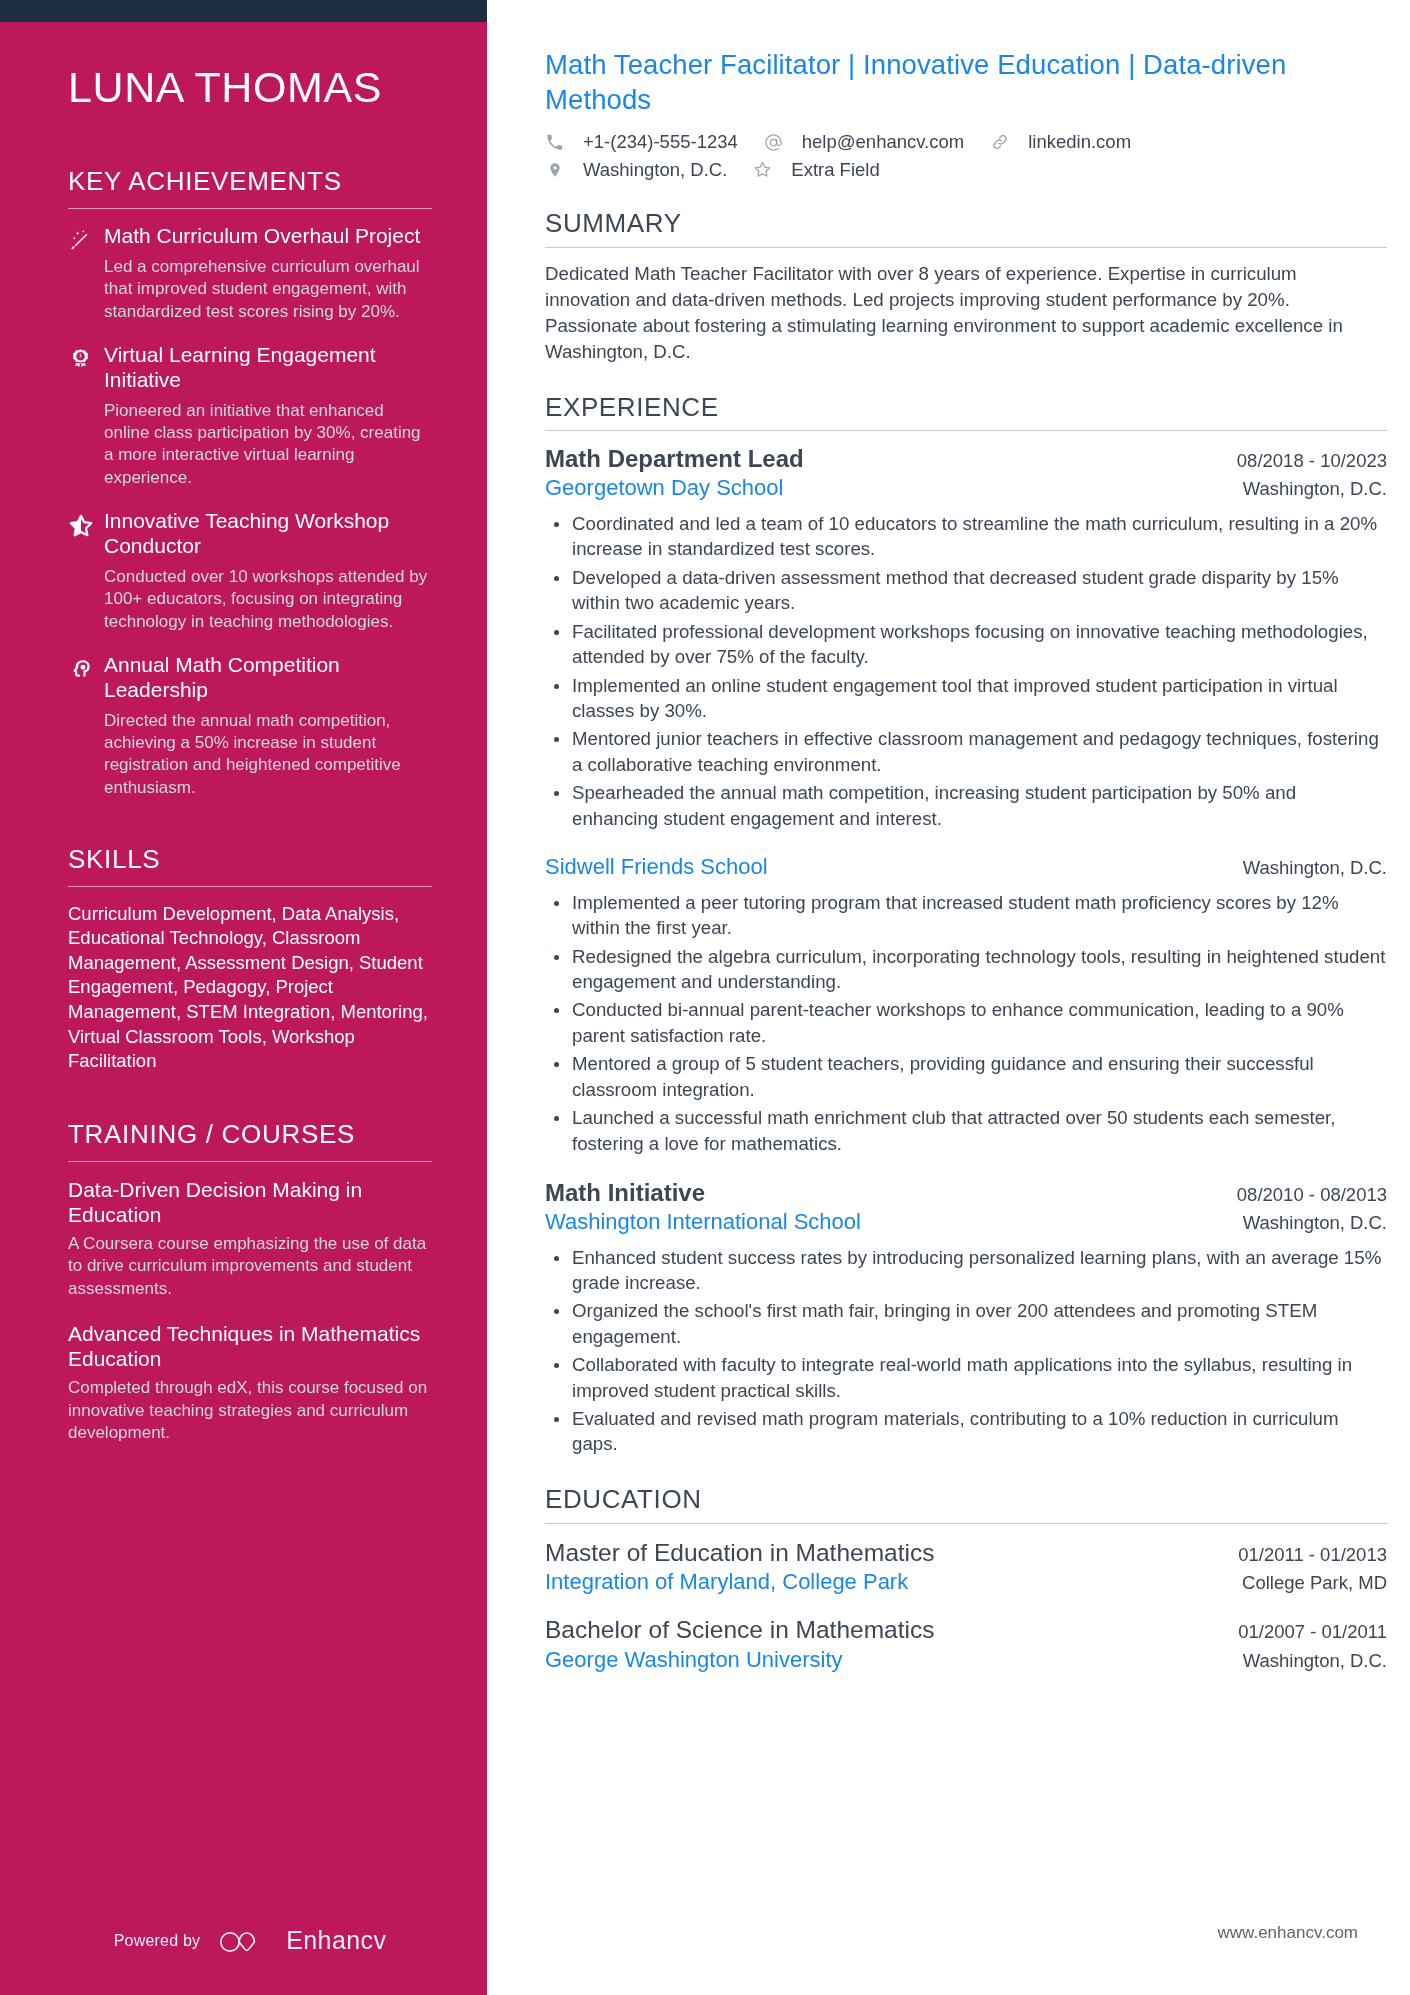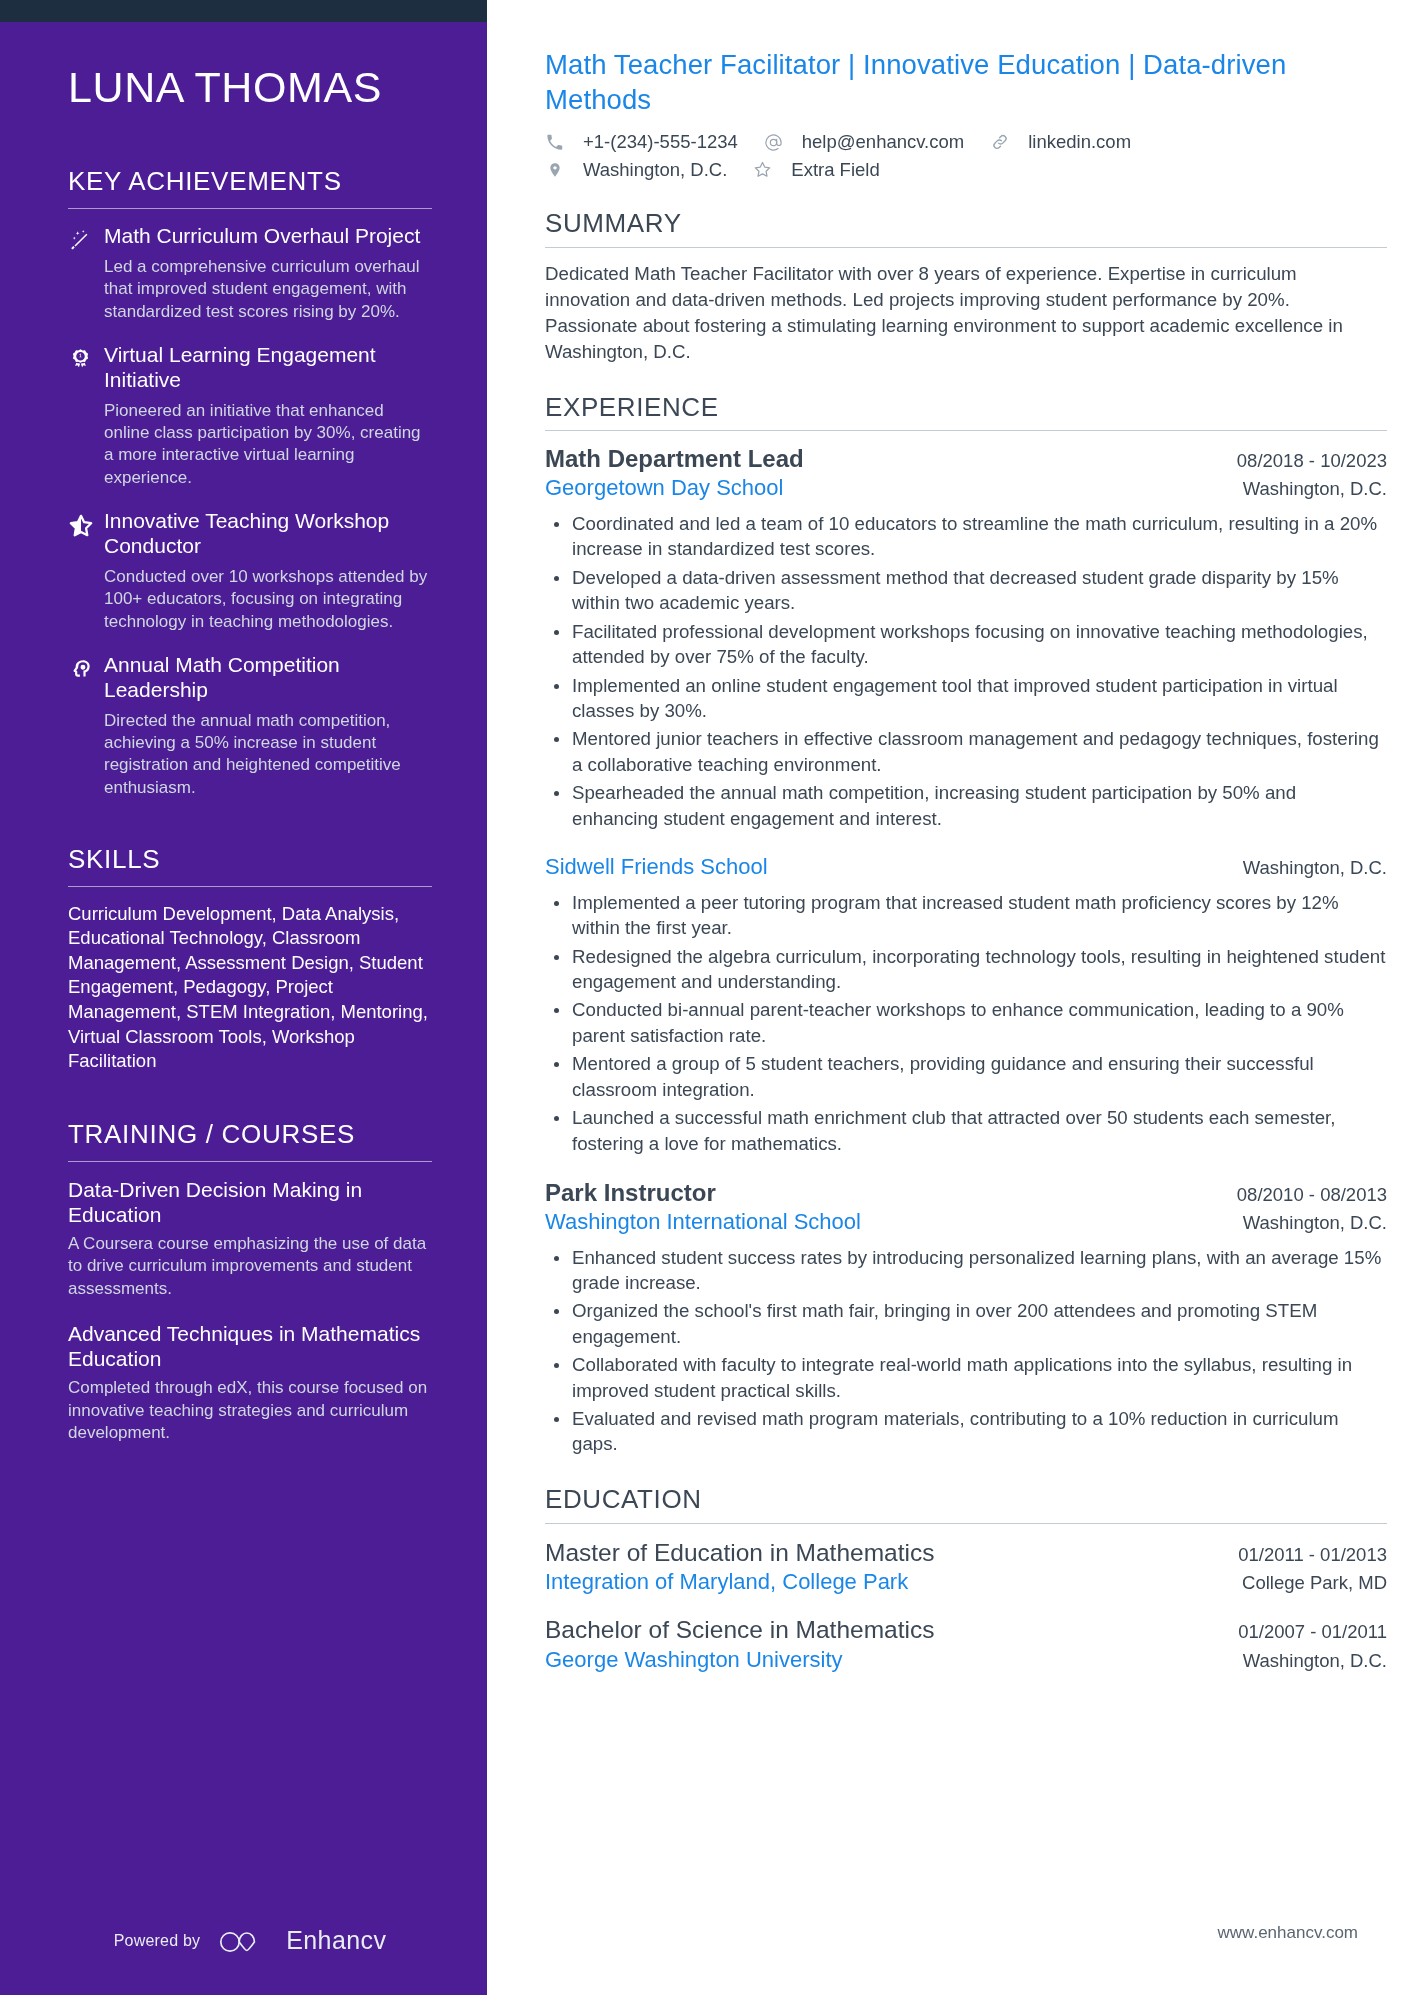--- a/index.html
+++ b/index.html
@@ -17,21 +17,21 @@
     height: 1995px;
     display: flex;
     background: #ffffff;
     overflow: hidden;
   }
 
   
   .sidebar {
     width: 487px;
     flex: 0 0 487px;
-    background: #4c1d95;
+    background: #be185d;
     position: relative;
     display: flex;
     flex-direction: column;
   }
   .sidebar-topbar {
     height: 22px;
     background: #1c2e40;
     width: 100%;
   }
   .sidebar-inner {
@@ -494,21 +494,21 @@
           <li>Implemented a peer tutoring program that increased student math proficiency scores by 12% within the first year.</li>
           <li>Redesigned the algebra curriculum, incorporating technology tools, resulting in heightened student engagement and understanding.</li>
           <li>Conducted bi-annual parent-teacher workshops to enhance communication, leading to a 90% parent satisfaction rate.</li>
           <li>Mentored a group of 5 student teachers, providing guidance and ensuring their successful classroom integration.</li>
           <li>Launched a successful math enrichment club that attracted over 50 students each semester, fostering a love for mathematics.</li>
         </ul>
       </div>
 
       <div class="entry">
         <div class="entry-line">
-          <span class="entry-role">Park Instructor</span>
+          <span class="entry-role">Math Initiative</span>
           <span class="entry-dates">08/2010 - 08/2013</span>
         </div>
         <div class="entry-line">
           <span class="entry-org">Washington International School</span>
           <span class="entry-loc">Washington, D.C.</span>
         </div>
         <ul class="bullets">
           <li>Enhanced student success rates by introducing personalized learning plans, with an average 15% grade increase.</li>
           <li>Organized the school's first math fair, bringing in over 200 attendees and promoting STEM engagement.</li>
           <li>Collaborated with faculty to integrate real-world math applications into the syllabus, resulting in improved student practical skills.</li>

